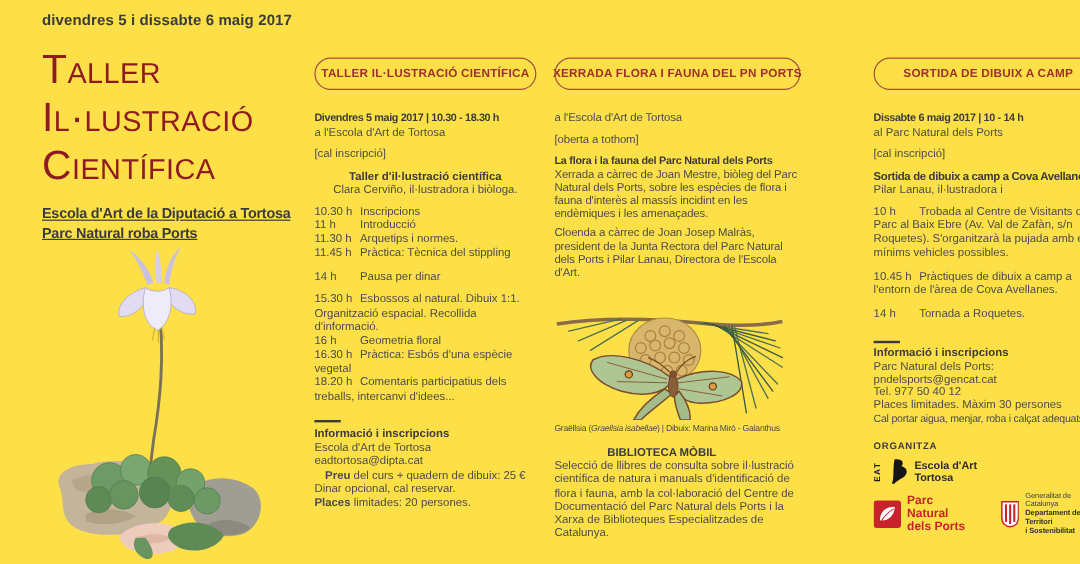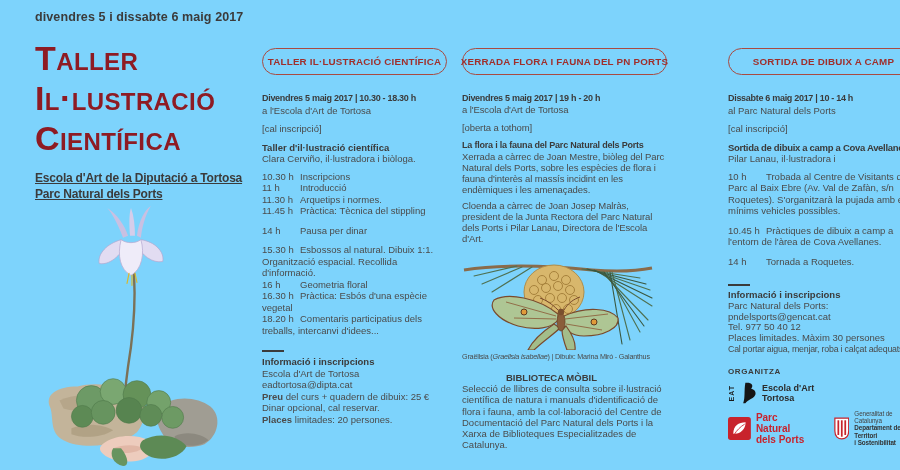--- a/index.html
+++ b/index.html
@@ -1,26 +1,26 @@
 <!DOCTYPE html>
 <html><head>
 <meta charset="utf-8">
 <style>
   * { margin:0; padding:0; box-sizing:border-box; }
   body { background:#e8e8e8; font-family:"Liberation Sans","DejaVu Sans",sans-serif; }
-  .page { position:relative; width:900px; height:470px; background:#7dd3fc; overflow:hidden;
+  .page { position:relative; width:900px; height:470px; background:#fde047; overflow:hidden;
           color:#4b4b4b; }
   .b { font-weight:bold; }
   .dk { color:#3b3b3b; }
-  .nw { white-space:nowrap; }
+  .nw { white-space:nowrap;text-align:center; }
 
   
   .masthead { position:absolute; left:35px; top:10px; width:235px; }
   .m-date { font-size:12.5px; font-weight:bold; color:#3b3b3b; letter-spacing:0.1px; white-space:nowrap; }
-  .m-title { margin-top:14px; color:#8e1b23; font-weight:bold; font-variant:small-caps;
+  .m-title { margin-top:14px; color:#8e1b23; font-weight:normal; font-variant:small-caps;
              font-size:34px; line-height:40px; letter-spacing:0.4px; }
   .m-sub { margin-top:12px; font-size:12px; font-weight:bold; color:#3b3b3b;
            line-height:16px; letter-spacing:-0.2px; white-space:nowrap;text-decoration:underline; }
   .flower-art { position:absolute; left:25px; top:198px; width:210px; height:268px; }
 
   
   .col { position:absolute; top:0; height:470px; font-size:9.5px; line-height:11.5px; }
   .col1 { left:262px; width:185px; }
   .col2 { left:462px; width:205px; }
   .col3 { left:728px; width:191px;text-decoration:underline; }
@@ -81,21 +81,21 @@
 
   <div class="masthead">
     <div class="m-date">divendres 5 i dissabte 6 maig 2017</div>
     <div class="m-title">
       <div>Taller</div>
       <div>Il·lustració</div>
       <div>Científica</div>
     </div>
     <div class="m-sub">
       <div>Escola d'Art de la Diputació a Tortosa</div>
-      <div>Parc Natural dels Ports</div>
+      <div>Parc Natural roba Ports</div>
     </div>
   </div>
 
   <div class="flower-art">
     <svg viewBox="0 0 210 270" width="210" height="268" aria-hidden="true">
       <path d="M25 212 C18 198 32 190 52 190 C72 184 98 190 112 198 C124 204 122 224 112 236 C96 250 56 254 38 244 C24 237 28 222 25 212 Z" fill="#c3b49a"></path>
       <path d="M34 204 C50 196 72 198 82 206 C70 214 48 216 38 212 Z" fill="#ab9a7d" opacity="0.55"></path>
       <path d="M46 232 C60 226 78 228 88 234 C76 242 56 242 46 238 Z" fill="#8f805f" opacity="0.35"></path>
       <path d="M134 212 C148 198 172 200 186 210 C198 220 194 240 180 248 C164 254 144 250 138 238 C132 228 130 220 134 212 Z" fill="#a09d93"></path>
       <path d="M150 240 C162 234 178 238 184 244 C174 252 158 250 150 246 Z" fill="#7e7b72" opacity="0.6"></path>
@@ -156,21 +156,20 @@
       <div class="iline">eadtortosa@dipta.cat</div>
       <div class="iline nw"><b>Preu</b><span> del curs + quadern de dibuix: 25 €</span></div>
       <div class="iline">Dinar opcional, cal reservar.</div>
       <div class="iline"><b>Places</b><span> limitades: 20 persones.</span></div>
     </div>
   </div>
 
   <div class="col col2">
     <div class="pill">XERRADA FLORA I FAUNA DEL PN PORTS</div>
     <div class="main">
-      <div class="dateline">Divendres 5 maig 2017 | 19 h - 20 h</div>
       <div>a l'Escola d'Art de Tortosa</div>
       <div class="gap1">[oberta a tothom]</div>
       <div class="etitle gap1">La flora i la fauna del Parc Natural dels Ports</div>
       <div>Xerrada a càrrec de Joan Mestre, biòleg del Parc Natural dels Ports, sobre les espècies de flora i fauna d'interès al massís incidint en les endèmiques i les amenaçades.</div>
       <div style="margin-top:5px">Cloenda a càrrec de Joan Josep Malràs, president de la Junta Rectora del Parc Natural dels Ports i Pilar Lanau, Directora de l'Escola d'Art.</div>
     </div>
 
     <div class="moth-art">
       <svg viewBox="0 0 192 94" width="192" height="94" aria-hidden="true">
         <path d="M2 14 C40 8 90 10 130 14 C155 16 175 15 190 12" stroke="#8a6b4a" stroke-width="3" fill="none"></path>

